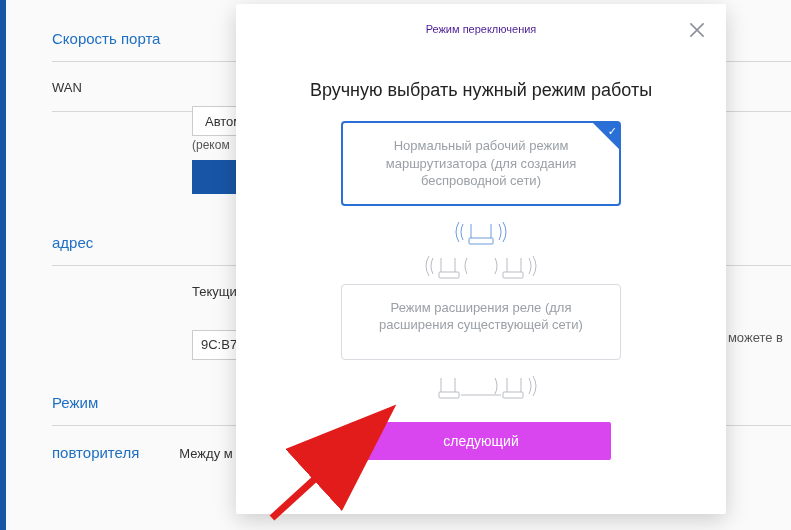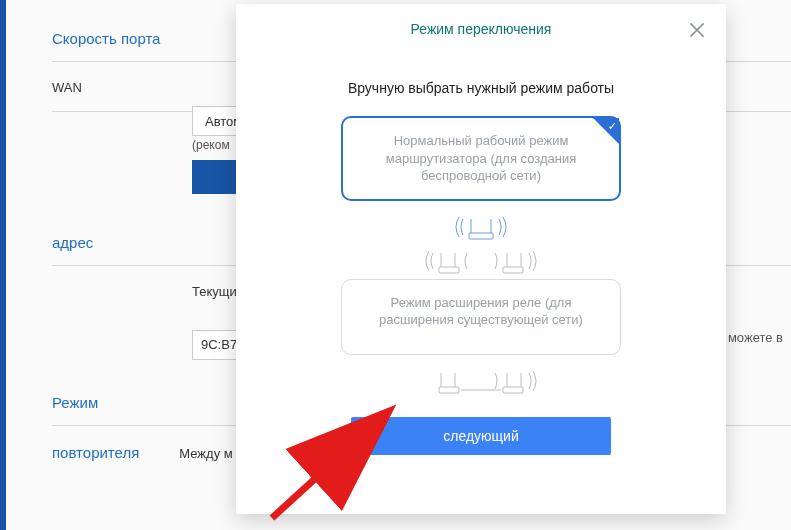--- a/index.html
+++ b/index.html
@@ -85,45 +85,45 @@
   }
   .modal-header {
     width: 100%;
     height: 50px;
     display: flex;
     align-items: center;
     justify-content: center;
     position: relative;
   }
   .modal-title {
-    color: #0f766e;
-    font-size: 14px;
+    color: #4c1d95;
+    font-size: 11px;
   }
   .modal-close {
     position: absolute;
     right: -42px;
     top: 15px;
     width: 22px; height: 22px;
     cursor: pointer;
     color: #8a8f95;
   }
   .modal-close svg { width: 22px; height: 22px; }
 
   .modal-subtitle {
-    font-size: 14px;
+    font-size: 18px;
     color: #222;
     margin-top: 26px;
     margin-bottom: 20px;
   }
 
   .mode-card {
     width: 280px;
     min-height: 76px;
     border: 1px solid #d8dbe0;
-    border-radius: 10px;
+    border-radius: 4px;
     padding: 14px 18px;
     margin-bottom: 10px;
     text-align: center;
     font-size: 13px;
     color: #9aa0a6;
     line-height: 1.35;
     position: relative;
     cursor: pointer;
   }
   .mode-card.selected {
@@ -152,21 +152,21 @@
     justify-content: center;
     gap: 8px;
     margin-bottom: 4px;
   }
   .mode-diagram svg { overflow: visible; }
 
   .next-btn {
     margin-top: 18px;
     width: 260px;
     height: 38px;
-    background: #3b82f6;
+    background: #d946ef;
     color: #fff;
     border: none;
     font-size: 14px;
     cursor: pointer;
     border-radius: 2px;
   }
 
   
   .arrow {
     position: absolute;

